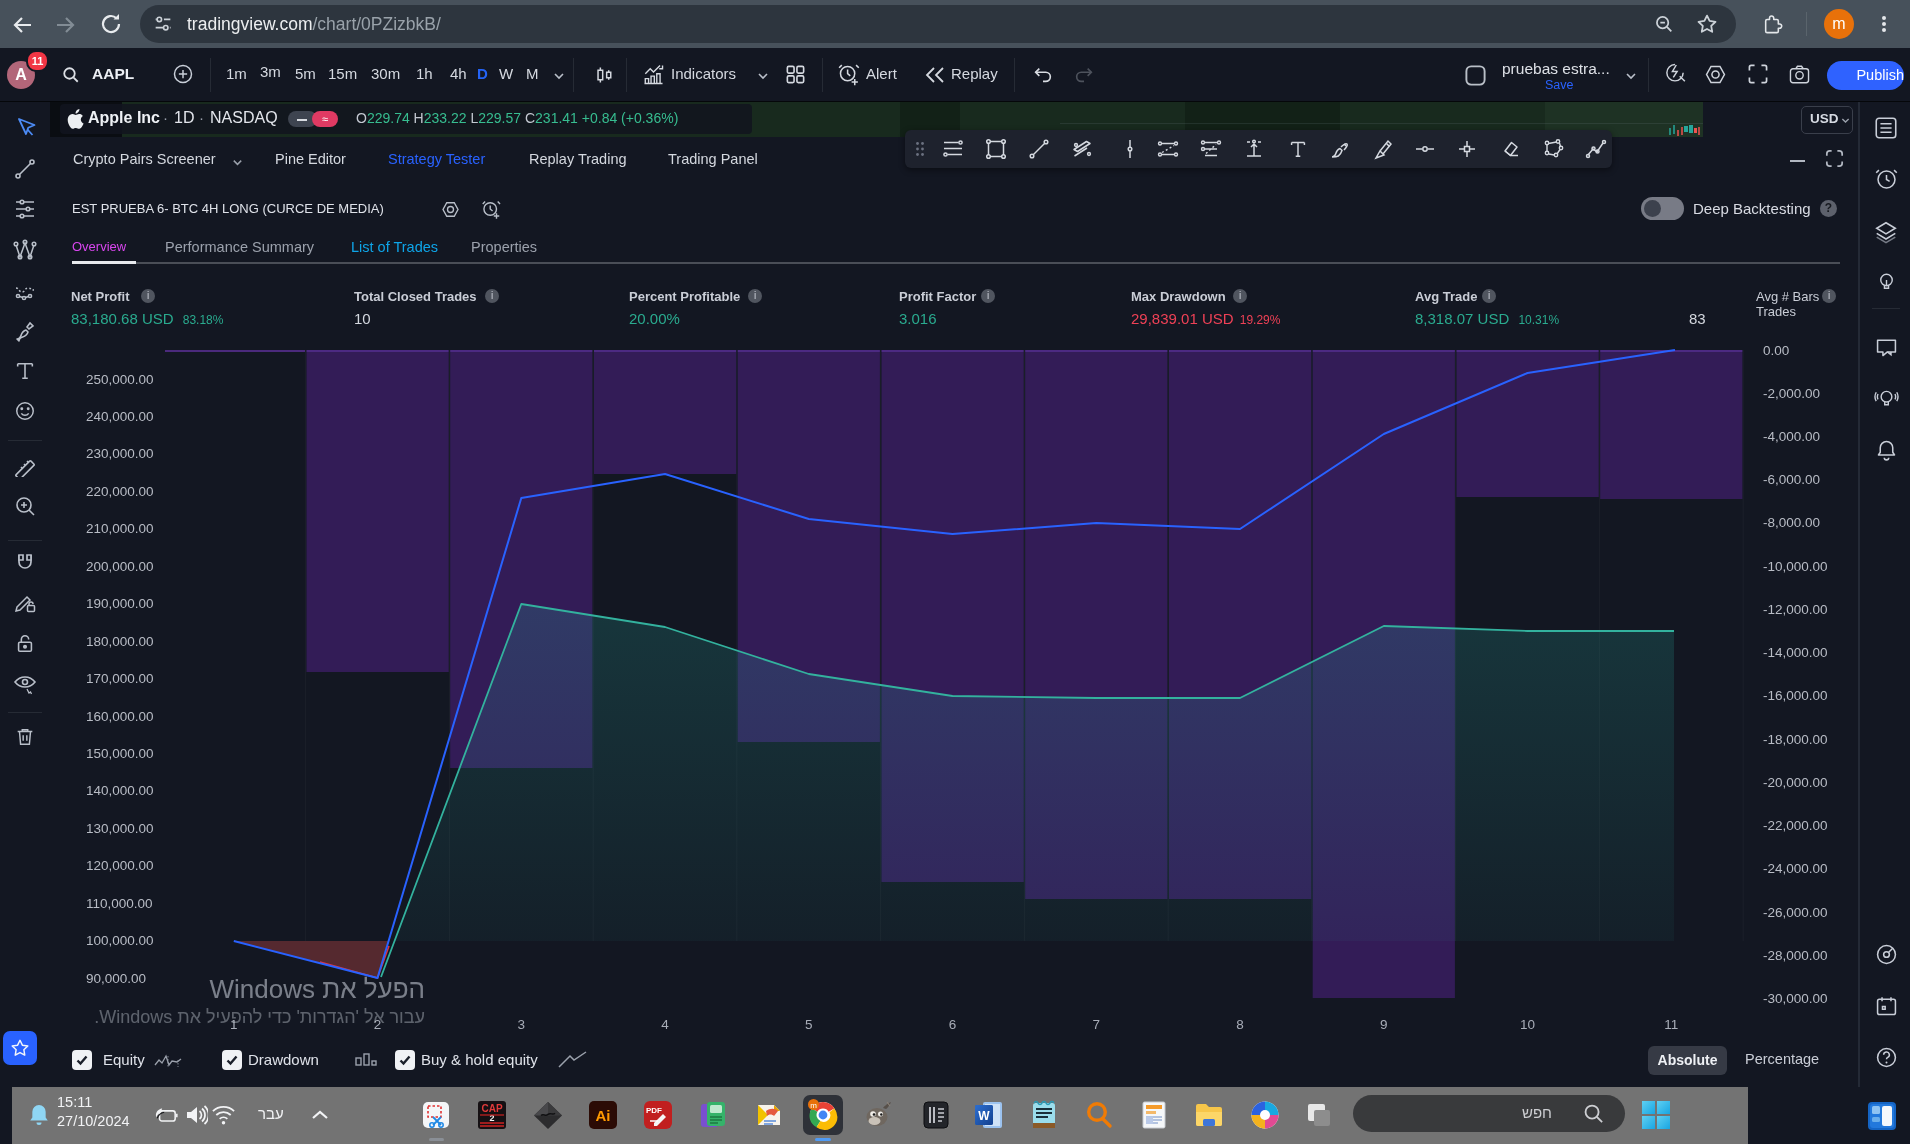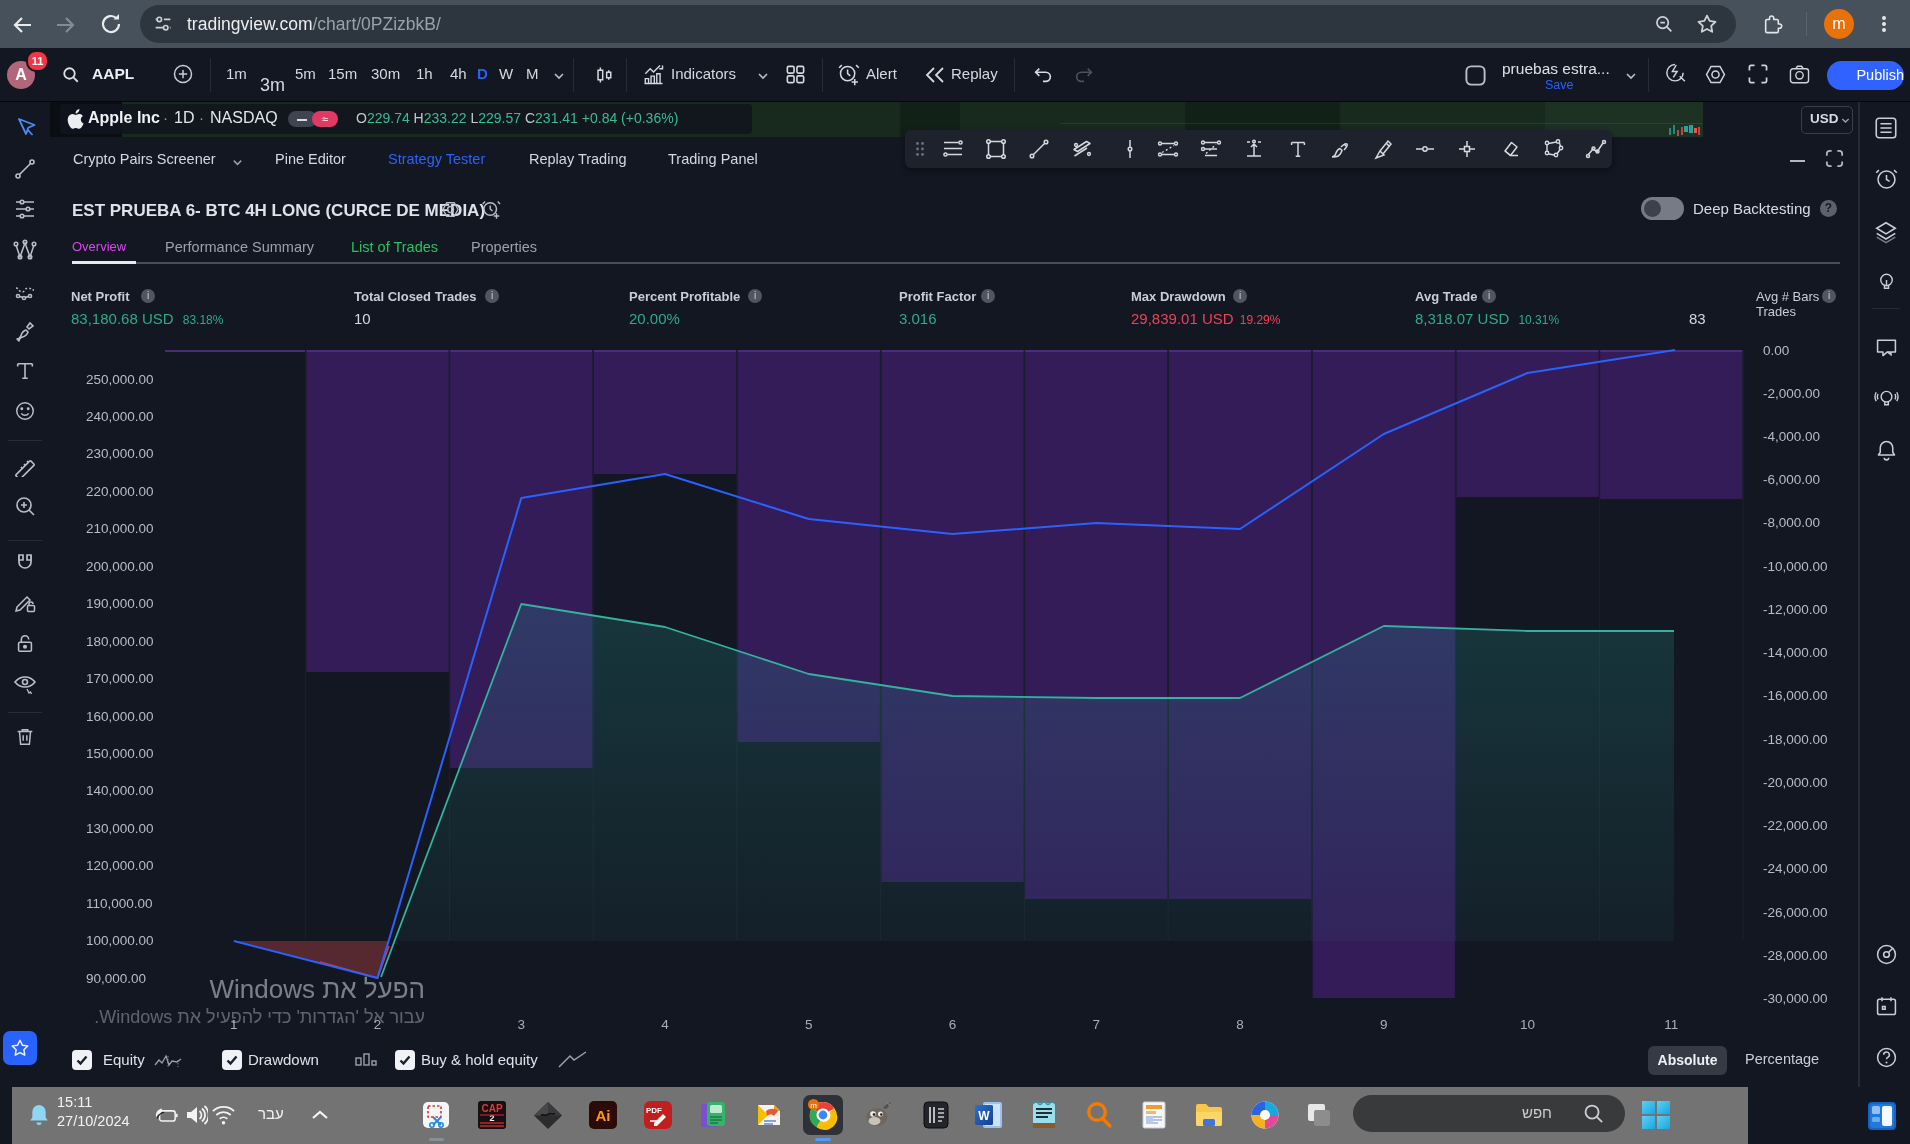--- a/index.html
+++ b/index.html
@@ -56,21 +56,21 @@
       <circle cx="10" cy="10" r="7"></circle>
       <path d="M15.5 15.5L21 21"></path>
     </svg>
 <div class="a" style="left:92px;top:17px;font-size:15.5px;font-weight:bold;color:#eceff4">AAPL</div>
 <svg class="ic" style="left:172;top:15" width="22" height="22" viewBox="0 0 24 24" fill="none" stroke="#c9cfd9" stroke-width="1.6">
       <circle cx="12" cy="12" r="9.3"></circle>
       <path d="M12 7.5v9 M7.5 12h9"></path>
     </svg>
 <div class="a" style="left:210px;top:10px;width:1px;height:34px;background:#262b35"></div>
 <div class="a" style="left:226px;top:17px;font-size:15px;color:#d5d9e0">1m</div>
-<div class="a" style="left:260px;top:27px;font-size:18px;color:#d5d9e0">3m</div>
+<div class="a" style="left:260px;top:15px;font-size:15px;color:#d5d9e0">3m</div>
 <div class="a" style="left:295px;top:17px;font-size:15px;color:#d5d9e0">5m</div>
 <div class="a" style="left:328px;top:17px;font-size:15px;color:#d5d9e0">15m</div>
 <div class="a" style="left:371px;top:17px;font-size:15px;color:#d5d9e0">30m</div>
 <div class="a" style="left:416px;top:17px;font-size:15px;color:#d5d9e0">1h</div>
 <div class="a" style="left:450px;top:17px;font-size:15px;color:#d5d9e0">4h</div>
 <div class="a" style="left:477px;top:17px;font-size:15px;font-weight:bold;color:#2463f5">D</div>
 <div class="a" style="left:499px;top:17px;font-size:15px;color:#d5d9e0">W</div>
 <div class="a" style="left:526px;top:17px;font-size:15px;color:#d5d9e0">M</div>
 <svg class="ic" style="left:552;top:21" width="14" height="14" viewBox="0 0 14 14" fill="none" stroke="#b9bfc9" stroke-width="1.6">
       <path d="M3 5l4 4 4-4"></path>
@@ -322,38 +322,38 @@
   <div class="a" style="left:338px;top:14px;font-size:14.5px;color:#2962ff">Strategy Tester</div>
   <div class="a" style="left:479px;top:14px;font-size:14.5px;color:#d4d8df">Replay Trading</div>
   <div class="a" style="left:618px;top:14px;font-size:14.5px;color:#d4d8df">Trading Panel</div>
   <div class="a" style="left:1740px;top:23px;width:15px;height:2px;background:#b2b8c2"></div>
   <svg class="ic" style="left:1773;top:10" width="23" height="23" viewBox="0 0 24 24" fill="none" stroke="#b2b8c2" stroke-width="1.8">
       <path d="M9 4H7a3 3 0 0 0-3 3v2 M15 4h2a3 3 0 0 1 3 3v2 M20 15v2a3 3 0 0 1-3 3h-2 M4 15v2a3 3 0 0 0 3 3h2"></path>
     </svg>
 </div>
 
 <div class="a" id="panel" style="left:50px;top:180px;width:1808px;height:907px;background:#131722">
-  <div class="a" style="left:22px;top:21px;font-size:17px;font-weight:bold;color:#dfe2e9">EST PRUEBA 6- BTC 4H LONG (CURCE DE MEDIA)</div>
+  <div class="a" style="left:22px;top:21px;font-size:13px;font-weight:normal;color:#dfe2e9">EST PRUEBA 6- BTC 4H LONG (CURCE DE MEDIA)</div>
   <svg class="ic" style="left:390;top:19" width="21" height="21" viewBox="0 0 28 28" fill="none" stroke="#b9bfc9" stroke-width="1.8">
       <path d="M9 5h10l5 9-5 9H9l-5-9z"></path>
       <circle cx="14" cy="14" r="4"></circle>
     </svg>
   <svg class="ic" style="left:430;top:18" width="22" height="22" viewBox="0 0 28 28" fill="none" stroke="#b9bfc9" stroke-width="1.8">
       <circle cx="13" cy="14" r="8"></circle>
       <path d="M13 9.5V14l3 2.5"></path>
       <path d="M22.5 4.5l3 3 M3.5 7.5l3-3"></path>
       <path d="M21 19.5v7 M17.5 23h7"></path>
     </svg>
   <div class="a" style="left:1591px;top:17px;width:43px;height:23px;border-radius:12px;background:#787b86"></div>
   <div class="a" style="left:1594px;top:20px;width:17px;height:17px;border-radius:50%;background:#3c414d"></div>
   <div class="a" style="left:1643px;top:20px;font-size:15px;color:#d8dbe3">Deep Backtesting</div>
   <div class="a" style="left:1770px;top:20px;width:17px;height:17px;border-radius:50%;background:#5d616c;color:#16191f;font-size:12px;font-weight:bold;text-align:center;line-height:17px">?</div>
   <div class="a" style="left:22px;top:59px;font-size:13px;color:#d946ef">Overview</div>
   <div class="a" style="left:115px;top:59px;font-size:14.5px;color:#9ba1ac">Performance Summary</div>
-  <div class="a" style="left:301px;top:59px;font-size:14.5px;color:#22c55e">List of Trades</div>
+  <div class="a" style="left:301px;top:59px;font-size:14.5px;color:#0ea5e9">List of Trades</div>
   <div class="a" style="left:421px;top:59px;font-size:14.5px;color:#9ba1ac">Properties</div>
   <div class="a" style="left:22px;top:82px;width:1768px;height:2px;background:#4a4e57"></div>
   <div class="a" style="left:22px;top:81px;width:64px;height:3px;background:#e8eaee"></div>
 
   <div class="a" style="left:21px;top:109px;font-size:13px;font-weight:bold;color:#c9cdd6">Net Profit</div>
   <div class="a" style="left:91px;top:109px;width:14px;height:14px;border-radius:50%;background:#50555f;color:#caced6;font-size:10px;text-align:center;line-height:14px">i</div>
   <div class="a" style="left:21px;top:130px;font-size:15px;color:#2aab8f">83,180.68 USD <span style="font-size:12px;margin-left:5px">83.18%</span></div>
   <div class="a" style="left:304px;top:109px;font-size:13px;font-weight:bold;color:#c9cdd6">Total Closed Trades</div>
   <div class="a" style="left:435px;top:109px;width:14px;height:14px;border-radius:50%;background:#50555f;color:#caced6;font-size:10px;text-align:center;line-height:14px">i</div>
   <div class="a" style="left:304px;top:130px;font-size:15px;color:#d4d8df">10</div>

